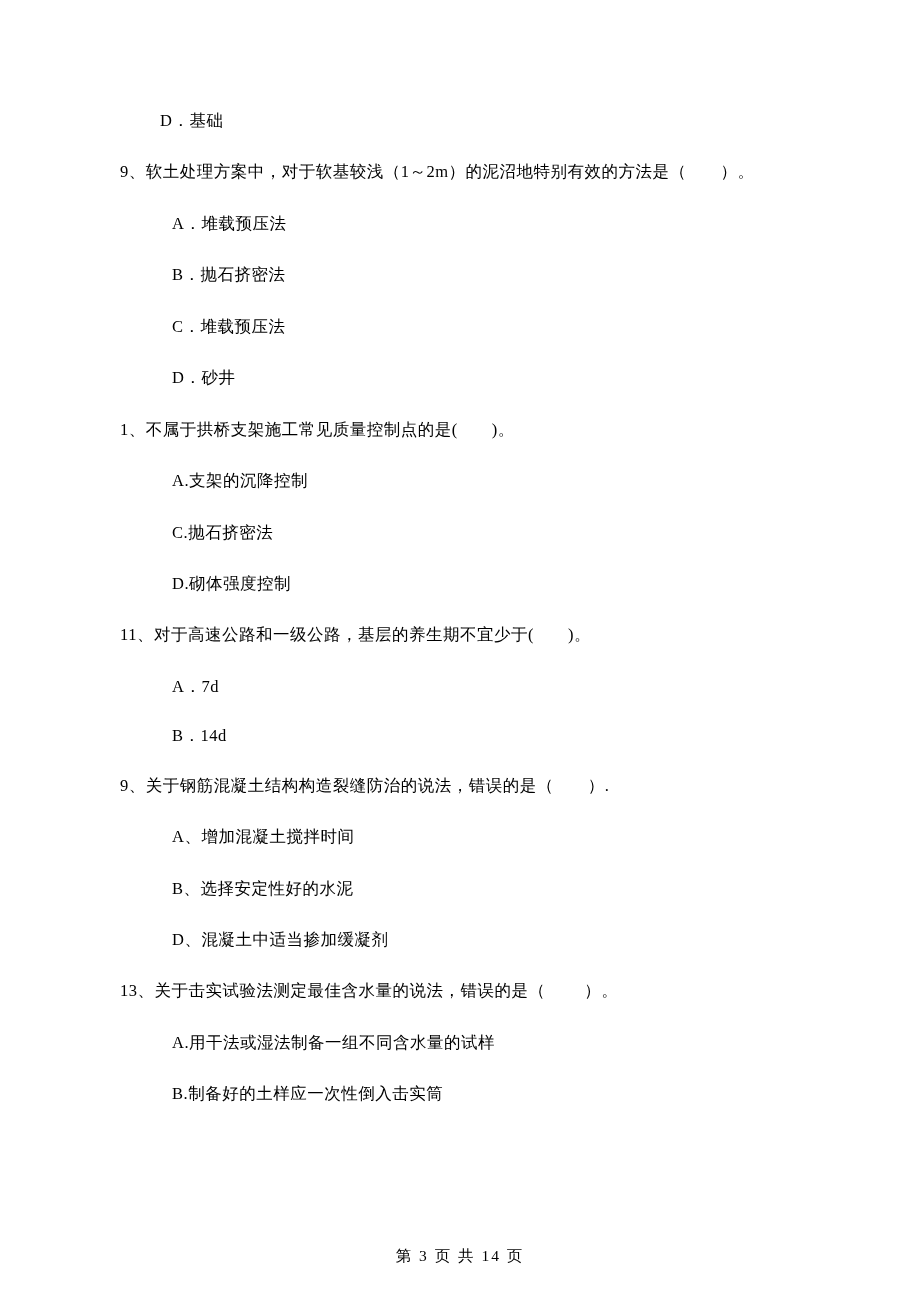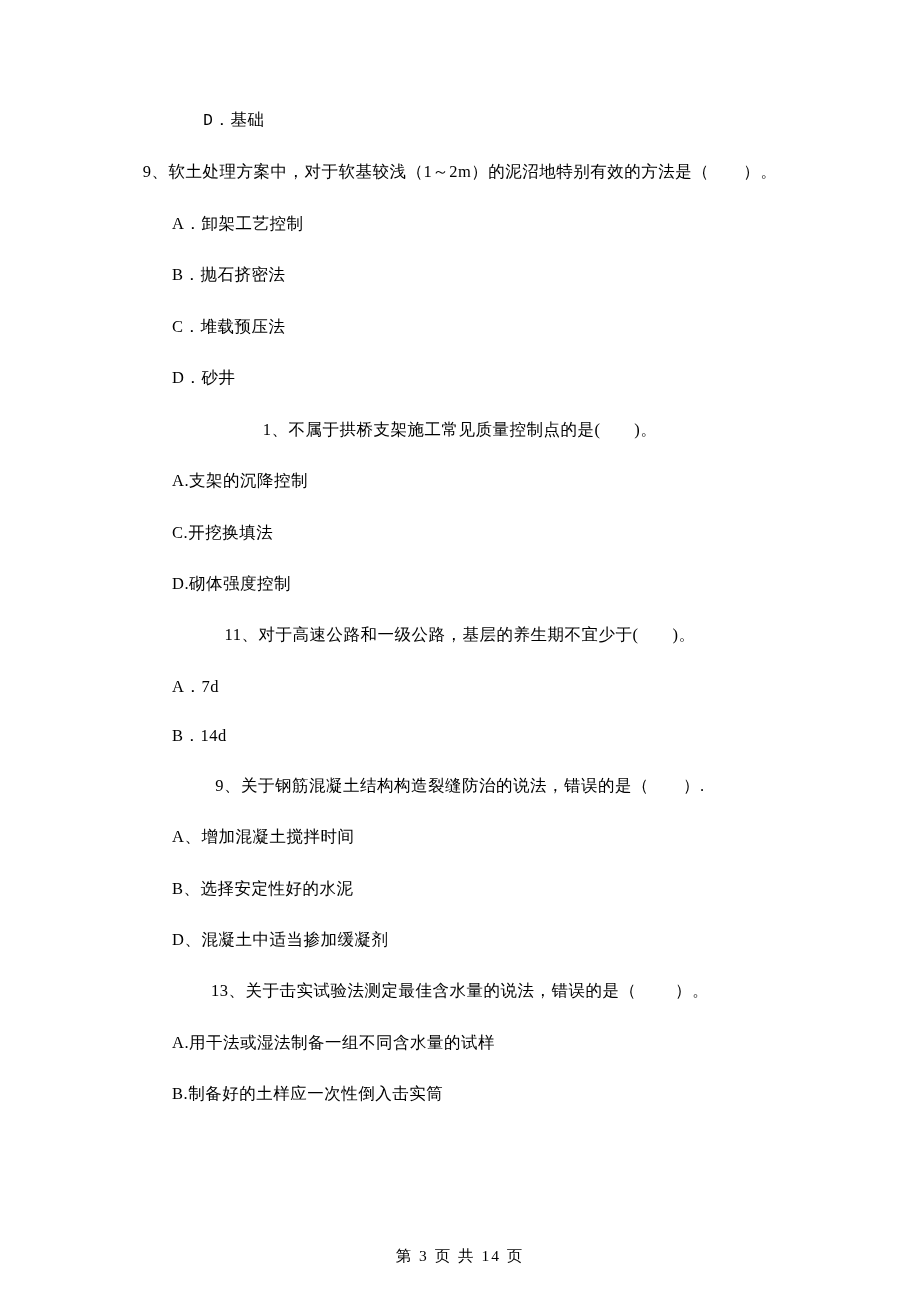--- a/index.html
+++ b/index.html
@@ -11,29 +11,27 @@
     width: 920px;
     height: 1302px;
     position: relative;
     font-size: 16.5px;
     line-height: 1.3;
   }
   .page {
     padding: 110px 120px 0 120px;
   }
   .option-d-first {
-    margin-left: 83px;
+    margin-left: 40px;
     margin-bottom: 30px;
     letter-spacing: 0.5px;
-    font-family: Liberation Mono, monospace;
   }
   .question {
     margin-bottom: 30px;
     letter-spacing: 0.5px;
-    text-align: center;
   }
   .option {
     margin-left: 52px;
     margin-bottom: 30px;
     letter-spacing: 0.5px;
   }
   .option.tight {
     margin-bottom: 28px;
   }
   .footer {
@@ -47,28 +45,28 @@
   }
 </style>
 </head>
 <body>
 
 <div class="page">
 
   <div class="option-d-first">D．基础</div>
 
   <div class="question">9、软土处理方案中，对于软基较浅（1～2m）的泥沼地特别有效的方法是（　　）。</div>
-  <div class="option">A．卸架工艺控制</div>
+  <div class="option">A．堆载预压法</div>
   <div class="option">B．抛石挤密法</div>
   <div class="option">C．堆载预压法</div>
   <div class="option">D．砂井</div>
 
   <div class="question">1、不属于拱桥支架施工常见质量控制点的是(　　)。</div>
   <div class="option">A.支架的沉降控制</div>
-  <div class="option">C.开挖换填法</div>
+  <div class="option">C.抛石挤密法</div>
   <div class="option">D.砌体强度控制</div>
 
   <div class="question">11、对于高速公路和一级公路，基层的养生期不宜少于(　　)。</div>
   <div class="option tight">A．7d</div>
   <div class="option tight">B．14d</div>
 
   <div class="question">9、关于钢筋混凝土结构构造裂缝防治的说法，错误的是（　　）.</div>
   <div class="option">A、增加混凝土搅拌时间</div>
   <div class="option">B、选择安定性好的水泥</div>
   <div class="option">D、混凝土中适当掺加缓凝剂</div>

